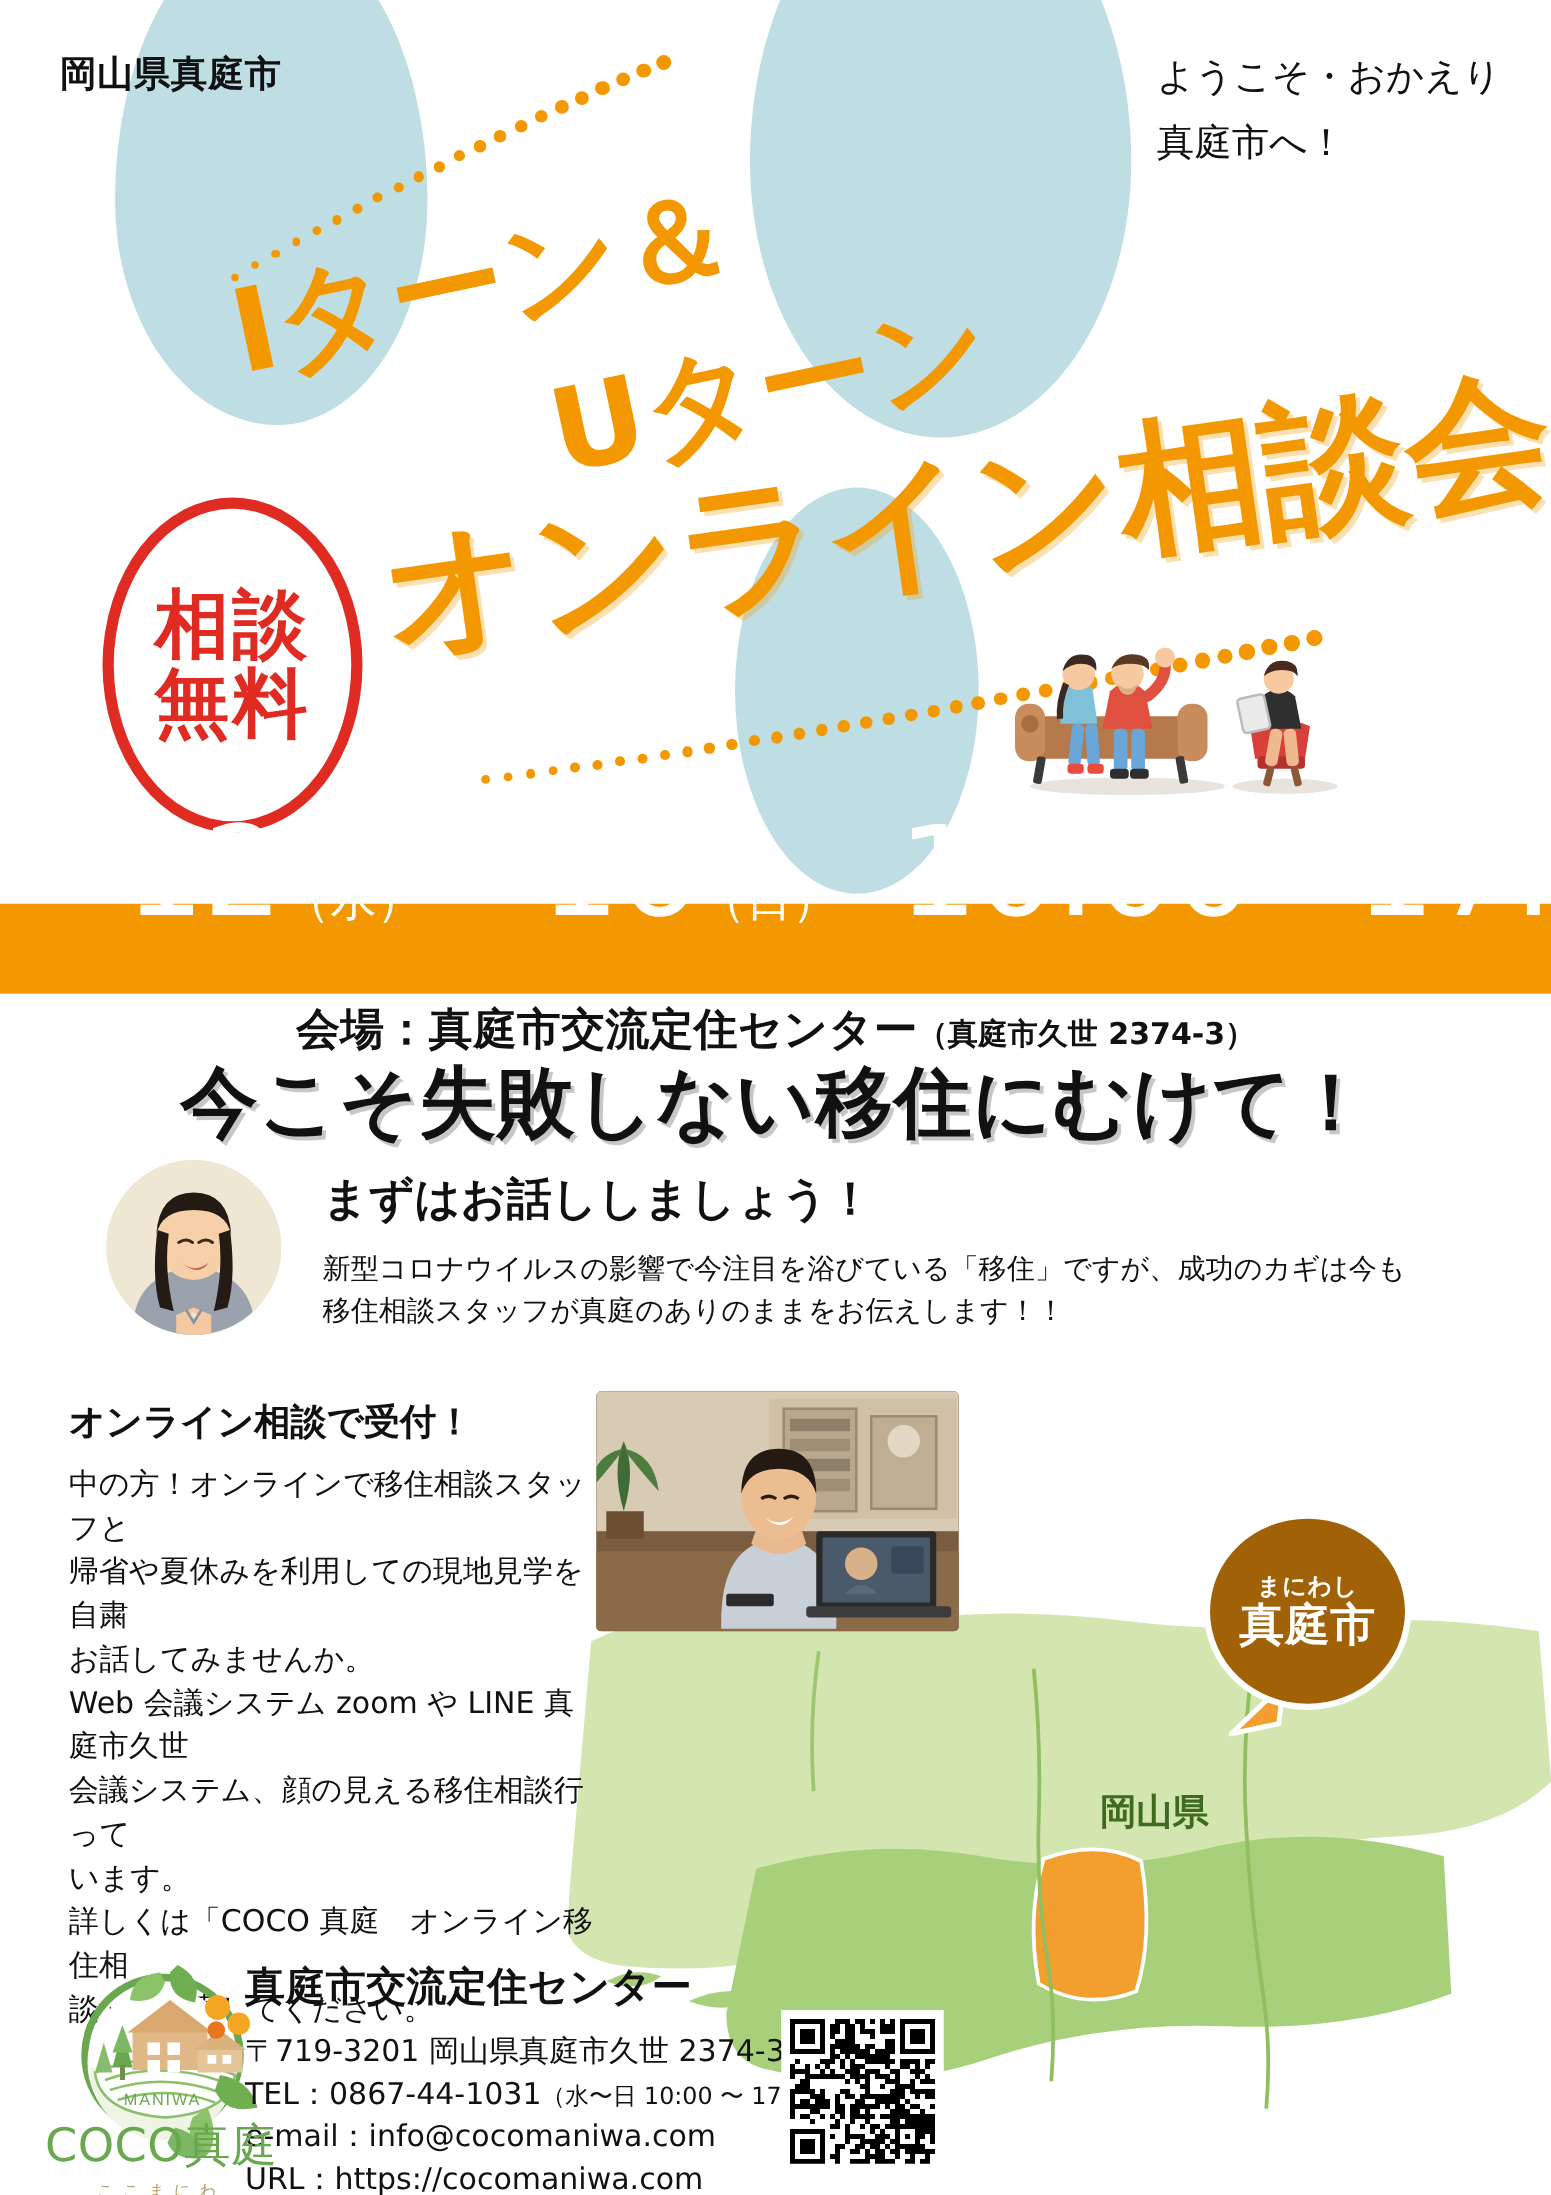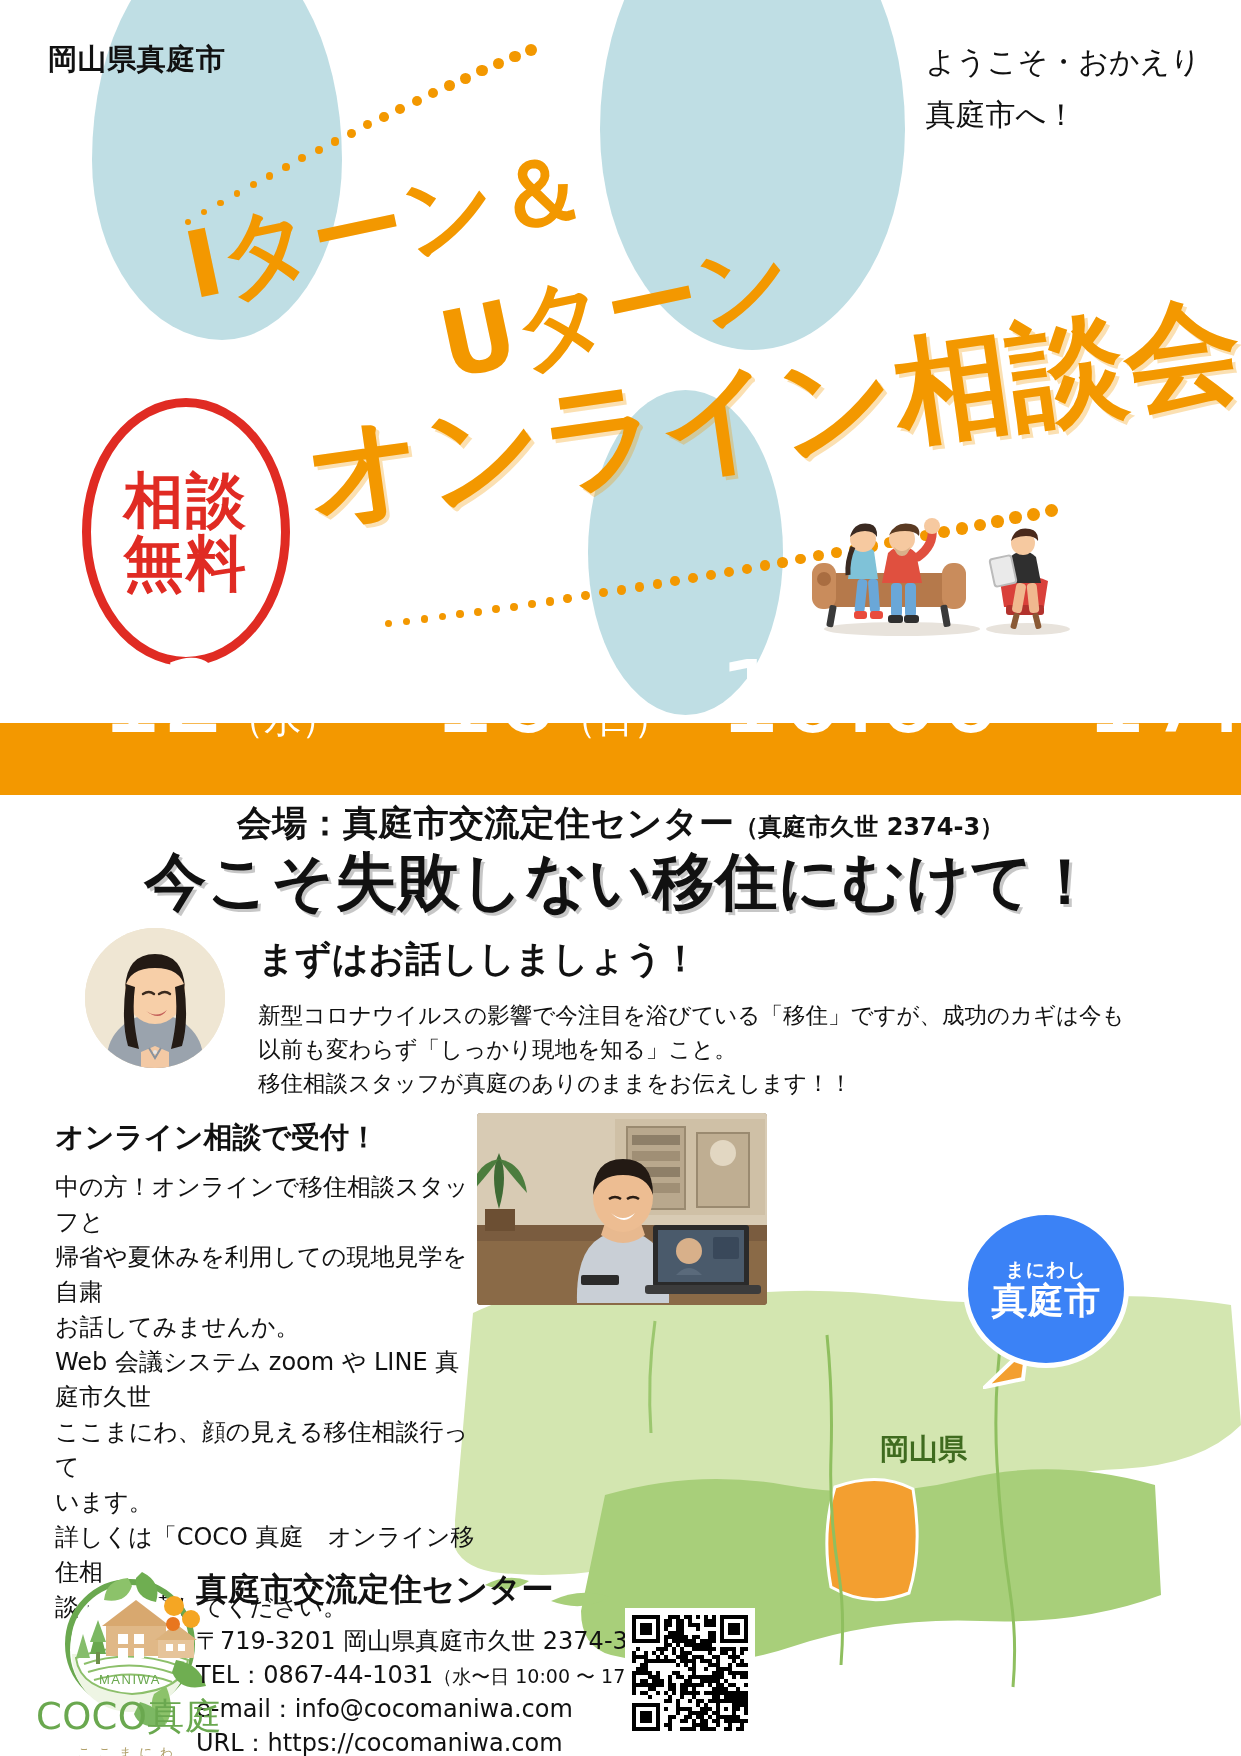--- a/index.html
+++ b/index.html
@@ -117,21 +117,21 @@
   .map-label{
     position:absolute;left:880px;top:1430px;z-index:6;
     font-size:29px;font-weight:700;color:#3f6b1f;
     font-family:"DejaVu Sans","Liberation Sans",sans-serif;
   }
 
   
   .callout{
     position:absolute;left:1046px;top:1289px;transform:translate(-50%,-50%);
     width:156px;height:148px;border-radius:50%;
-    background:#3b82f6;border:5px solid #fff;z-index:7;
+    background:#a16207;border:5px solid #fff;z-index:7;
     display:flex;flex-direction:column;align-items:center;justify-content:center;
     color:#fff;font-family:"DejaVu Sans","Liberation Sans",sans-serif;
   }
   .callout .sm{font-size:19px;font-weight:700;line-height:1;margin-bottom:4px;letter-spacing:.04em;}
   .callout .lg{font-size:36px;font-weight:700;line-height:1;letter-spacing:.01em;}
   .callout-tail{
     position:absolute;left:983px;top:1345px;z-index:6;width:46px;height:44px;
   }
 
   
@@ -317,33 +317,32 @@
       <path d="M60 82 q11 9 22 0 q-8 12-22 0z" fill="#c4615a"></path>
       <path d="M64 120 l6 10 l6-10" stroke="#8a939d" stroke-width="2" fill="none"></path>
       <circle cx="70" cy="124" r="2" fill="#e6e6e6"></circle>
     </svg>
   </div>
 
   <div class="staff-txt">
     <div class="staff-h">まずはお話ししましょう！</div>
     <div class="staff-p">
       <div>新型コロナウイルスの影響で今注目を浴びている「移住」ですが、成功のカギは今も</div>
-      <div>以前も変わらず「しっかり現地を知る」こと。</div>
       <div>移住相談スタッフが真庭のありのままをお伝えします！！</div>
     </div>
   </div>
 
   <div class="oc">
     <div class="oc-h">オンライン相談で受付！</div>
     <div class="oc-p">
       <div>中の方！オンラインで移住相談スタッフと</div>
       <div>帰省や夏休みを利用しての現地見学を自粛</div>
       <div>お話してみませんか。</div>
       <div>Web 会議システム zoom や LINE 真庭市久世</div>
-      <div>ここまにわ、顔の見える移住相談行って</div>
+      <div>会議システム、顔の見える移住相談行って</div>
       <div>います。</div>
       <div>詳しくは「COCO 真庭　オンライン移住相</div>
       <div>談」で検索してください。</div>
     </div>
   </div>
 
   <div class="photo">
     <svg viewBox="0 0 290 192" width="290" height="192">
       <rect width="290" height="192" fill="#c9b79c"></rect>
       <rect x="0" y="0" width="290" height="112" fill="#d8cbb4"></rect>

